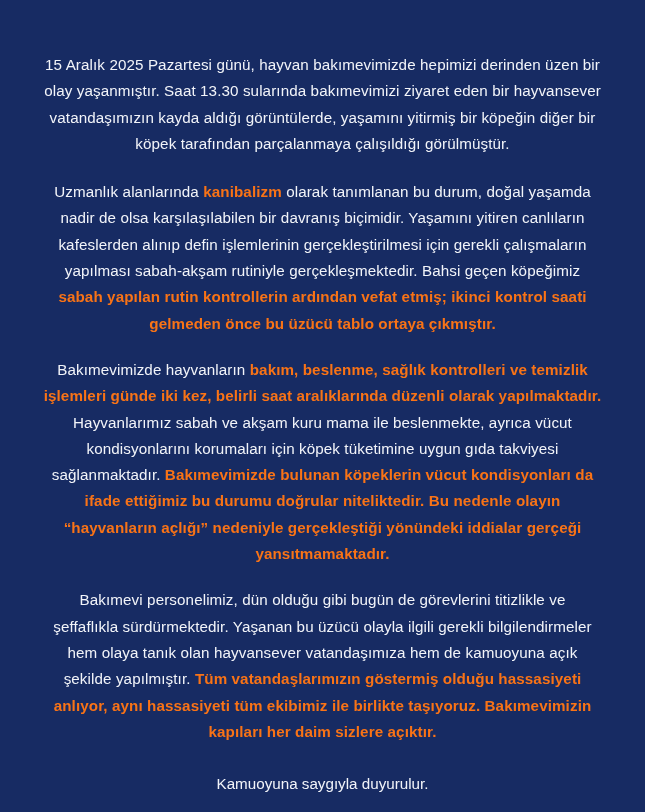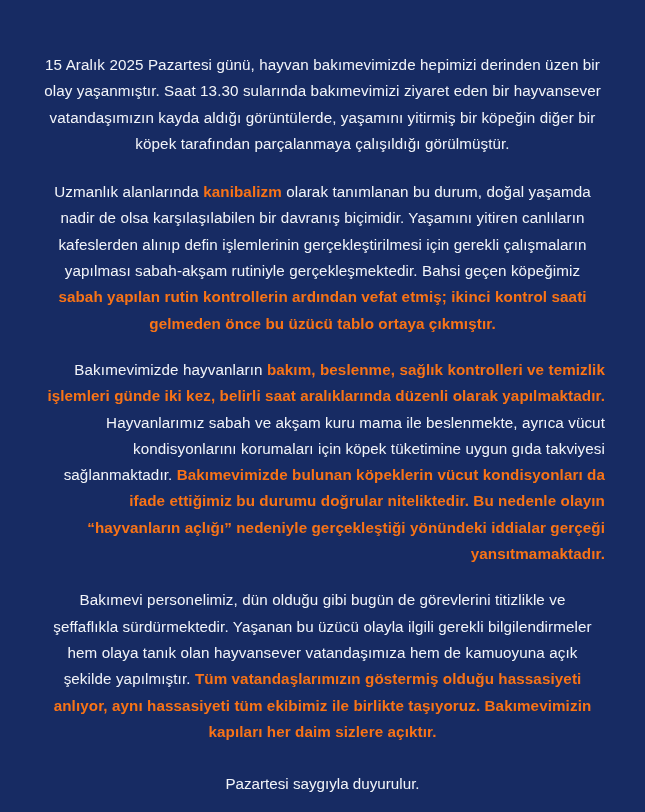--- a/index.html
+++ b/index.html
@@ -27,21 +27,21 @@
     letter-spacing: 0.1px;
     margin: 0 0 20px 0;
     text-align: center;
     color: #f2f4f9;
   }
   .para:first-child {
     margin-bottom: 22px;
   }
   .p-indent-1 { padding: 0 6px; }
   .p-indent-2 { padding: 0 8px; }
-  .p-indent-3 { padding: 0 6px; text-align: right; }
+  .p-indent-3 { padding: 0 6px; }
   .p-indent-4 { padding: 0 14px; }
   b, .bold {
     font-weight: bold;
     color: #f97316;
   }
   .closing {
     font-size: 15.2px;
     line-height: 1.7;
     margin: 26px 0 0 0;
     text-align: center;
@@ -51,15 +51,15 @@
 </head>
 <body>
 
 <div class="statement">
 
   <p class="para p-indent-1" id="p1"><span>15 Aralık 2025 Pazartesi günü, hayvan bakımevimizde hepimizi derinden üzen bir olay yaşanmıştır. Saat 13.30 sularında bakımevimizi ziyaret eden bir hayvansever vatandaşımızın kayda aldığı görüntülerde, yaşamını yitirmiş bir köpeğin diğer bir köpek tarafından parçalanmaya çalışıldığı görülmüştür.</span></p>
   <p class="para p-indent-2" id="p2"><span>Uzmanlık alanlarında </span><span class="bold">kanibalizm</span><span> olarak tanımlanan bu durum, doğal yaşamda nadir de olsa karşılaşılabilen bir davranış biçimidir. Yaşamını yitiren canlıların kafeslerden alınıp defin işlemlerinin gerçekleştirilmesi için gerekli çalışmaların yapılması sabah-akşam rutiniyle gerçekleşmektedir. Bahsi geçen köpeğimiz </span><span class="bold">sabah yapılan rutin kontrollerin ardından vefat etmiş; ikinci kontrol saati gelmeden önce bu üzücü tablo ortaya çıkmıştır.</span></p>
   <p class="para p-indent-3" id="p3"><span>Bakımevimizde hayvanların </span><span class="bold">bakım, beslenme, sağlık kontrolleri ve temizlik işlemleri günde iki kez, belirli saat aralıklarında düzenli olarak yapılmaktadır.</span><span> Hayvanlarımız sabah ve akşam kuru mama ile beslenmekte, ayrıca vücut kondisyonlarını korumaları için köpek tüketimine uygun gıda takviyesi sağlanmaktadır. </span><span class="bold">Bakımevimizde bulunan köpeklerin vücut kondisyonları da ifade ettiğimiz bu durumu doğrular niteliktedir. Bu nedenle olayın “hayvanların açlığı” nedeniyle gerçekleştiği yönündeki iddialar gerçeği yansıtmamaktadır.</span></p>
   <p class="para p-indent-4" id="p4"><span>Bakımevi personelimiz, dün olduğu gibi bugün de görevlerini titizlikle ve şeffaflıkla sürdürmektedir. Yaşanan bu üzücü olayla ilgili gerekli bilgilendirmeler hem olaya tanık olan hayvansever vatandaşımıza hem de kamuoyuna açık şekilde yapılmıştır. </span><span class="bold">Tüm vatandaşlarımızın göstermiş olduğu hassasiyeti anlıyor, aynı hassasiyeti tüm ekibimiz ile birlikte taşıyoruz. Bakımevimizin kapıları her daim sizlere açıktır.</span></p>
 
-  <p class="closing">Pazartesi saygıyla duyurulur.</p>
+  <p class="closing">Kamuoyuna saygıyla duyurulur.</p>
 
 </div>
 
 </body></html>

